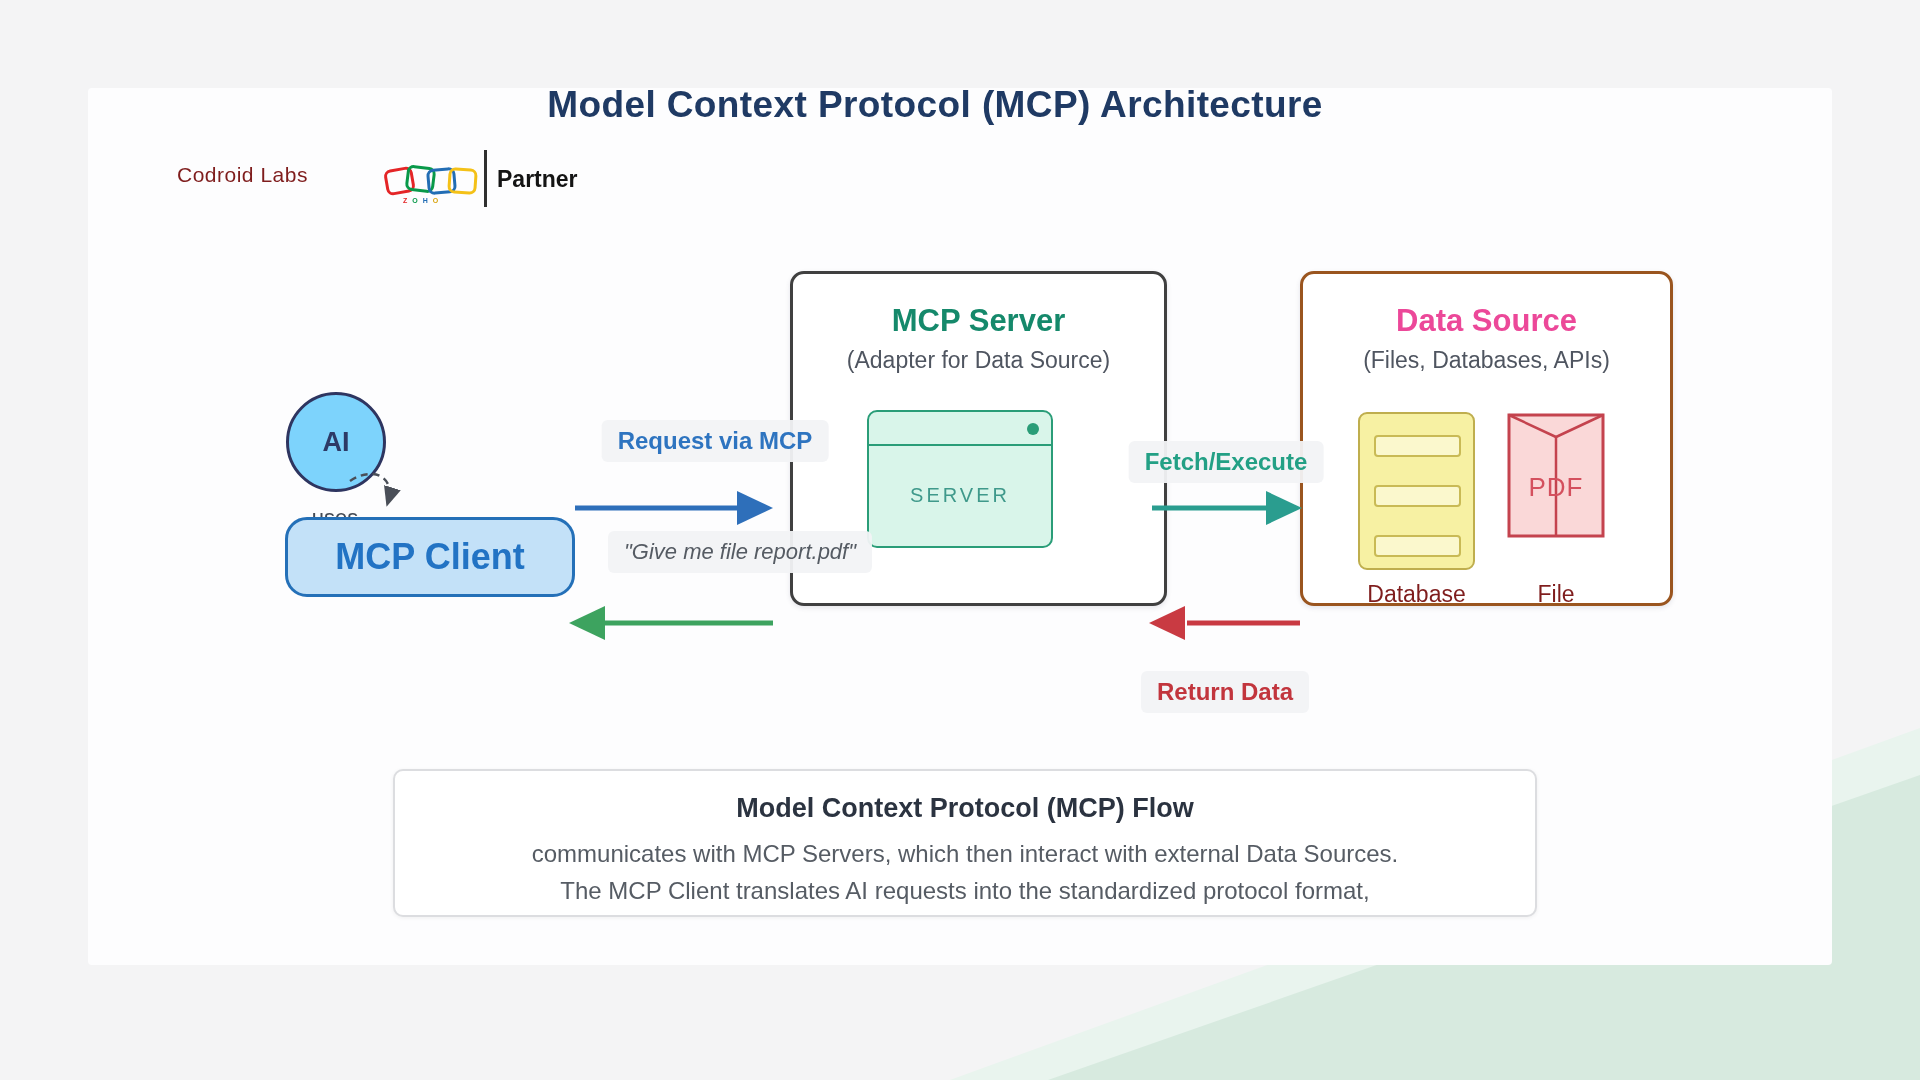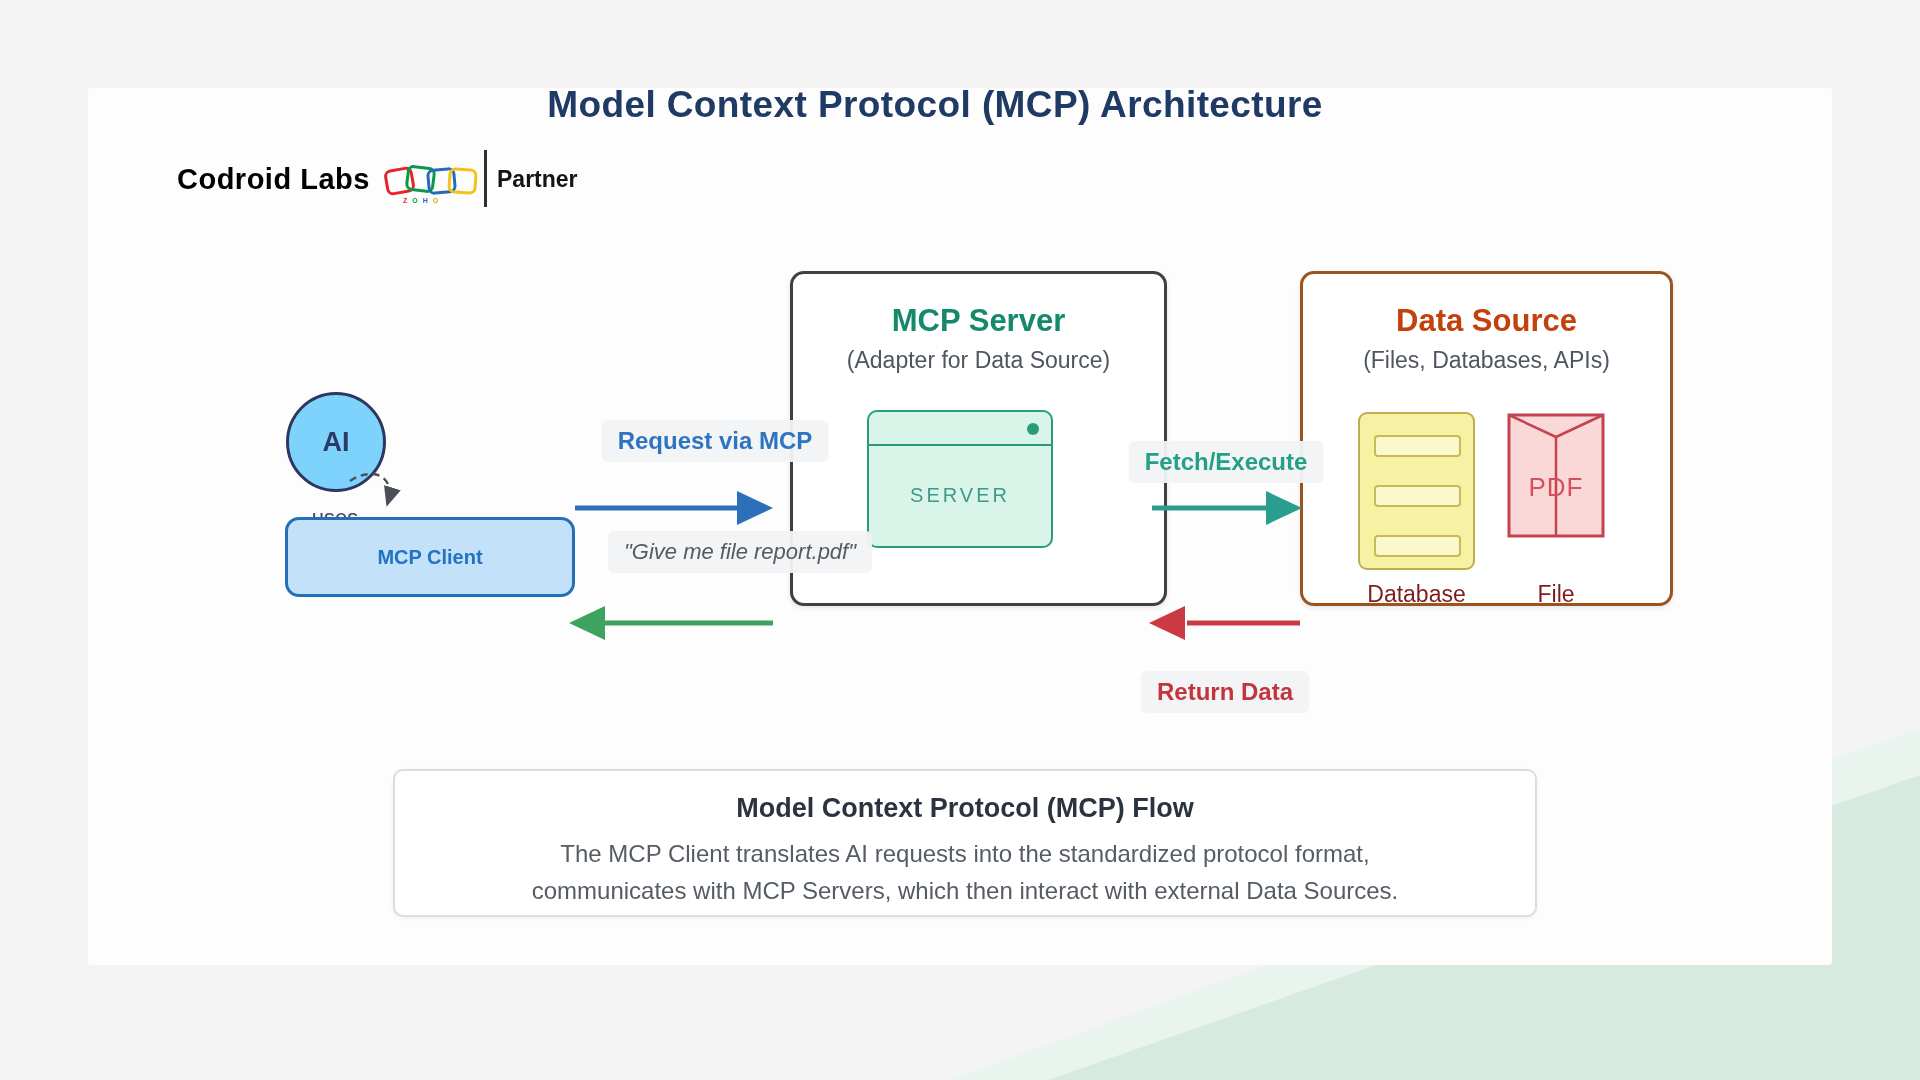--- a/index.html
+++ b/index.html
@@ -15,51 +15,51 @@
   .card {
     position:absolute; left:88px; top:88px; width:1744px; height:877px;
     background:#fdfdfe; border-radius:4px;
   }
   .page-title {
     position:absolute; left:235px; top:84px; width:1400px;
     text-align:center; font-size:37px; font-weight:bold;
     color:#1f3a64; letter-spacing:0.4px;
   }
   
-  .brand-name { position:absolute; left:177px; top:163px; font-size:29px; font-weight:700; color:#000000; letter-spacing:0.5px; }
+  .brand-name { position:absolute; left:177px; top:163px; font-size:21px; font-weight:400; color:#7f1d1d; letter-spacing:0.5px; }
   .zoho-logo { position:absolute; left:385px; top:166px; width:95px; height:40px; }
   .zsq { position:absolute; width:29px; height:26px; border-radius:7px; border:3.5px solid; background:transparent; top:2px; }
   .zsq-red    { left:0;    border-color:#e42527; transform:rotate(-10deg); }
   .zsq-green  { left:21px; border-color:#089949; transform:rotate(7deg);  top:0; }
   .zsq-blue   { left:42px; border-color:#226db4; transform:rotate(-5deg); }
   .zsq-yellow { left:63px; border-color:#f4c118; transform:rotate(4deg); }
   .zoho-word { position:absolute; left:18px; top:31px; font-size:7px; font-weight:bold; letter-spacing:5px; }
   .z-r{color:#e42527} .z-g{color:#089949} .z-b{color:#226db4} .z-y{color:#d9a40f}
   .brand-divider { position:absolute; left:484px; top:150px; width:3px; height:57px; background:#2f2f2f; }
   .brand-partner { position:absolute; left:497px; top:166px; font-size:23px; font-weight:bold; color:#141414; }
 
   
   .dbox { position:absolute; top:271px; height:335px; background:#ffffff; border-radius:14px;
           box-shadow:0 2px 5px rgba(60,60,90,0.12); padding-top:30px; text-align:center; }
   .dbox-ai     { left:240px;  width:377px; border:3px solid #3b3e75; }
   .dbox-server { left:790px;  width:377px; border:3px solid #404040; }
   .dbox-data   { left:1300px; width:373px; border:3px solid #9a551f; }
   .dbox-title { font-size:31px; font-weight:bold; line-height:34px; }
   .dbox-ai .dbox-title { color:#2361a8; }
   .dbox-server .dbox-title { color:#15896b; }
-  .dbox-data .dbox-title { color:#c2410c; }
+  .dbox-data .dbox-title { color:#ec4899; }
   .dbox-sub { margin-top:9px; font-size:23px; color:#4f5560; }
 
   .ai-circle { position:absolute; left:286px; top:392px; width:100px; height:100px; border-radius:50%;
                background:#7dd3fc; border:3px solid #2e3560; display:flex; align-items:center; justify-content:center;
                font-size:27px; font-weight:bold; color:#2d3a66; }
   .uses-label { position:absolute; left:280px; top:490px; width:110px; text-align:center; font-size:22px; color:#444a54;margin-top:15px; }
   .mcp-client { position:absolute; left:285px; top:517px; width:290px; height:80px; background:#c3e1f8;
-                border:3px solid #2470b8; border-radius:14px; display:flex; align-items:center; justify-content:center;
-                font-size:20px; font-weight:bold; color:#2273c4; }
+                border:3px solid #2470b8; border-radius:22px; display:flex; align-items:center; justify-content:center;
+                font-size:36px; font-weight:bold; color:#2273c4; }
 
   .server-window { position:absolute; left:867px; top:410px; width:186px; height:138px; background:#d9f5ea;
                    border:2.5px solid #2a9d78; border-radius:10px; }
   .server-topbar { position:relative; height:34px; border-bottom:2.5px solid #2a9d78; }
   .server-dot { position:absolute; right:12px; top:11px; width:12px; height:12px; border-radius:50%; background:#2a9d78; }
   .server-body { height:99px; display:flex; align-items:center; justify-content:center;
                  font-size:20px; letter-spacing:3px; color:#3f998b; }
 
   .db-icon { position:absolute; left:1358px; top:412px; width:117px; height:158px; background:#f7f1a3;
              border:2px solid #bfae4e; border-radius:9px; }
@@ -166,18 +166,18 @@
   </svg>
 
   <div class="lbl lbl-request">Request via MCP</div>
   <div class="lbl lbl-quote">"Give me file report.pdf"</div>
   <div class="lbl lbl-fetch">Fetch/Execute</div>
   <div class="lbl lbl-return">Return Data</div>
 
   <div class="flow-box">
     <div class="flow-title">Model Context Protocol (MCP) Flow</div>
     <div class="flow-body">
+      <div>communicates with MCP Servers, which then interact with external Data Sources.</div>
       <div>The MCP Client translates AI requests into the standardized protocol format,</div>
-      <div>communicates with MCP Servers, which then interact with external Data Sources.</div>
     </div>
   </div>
 
 </div>
 
 </body></html>

